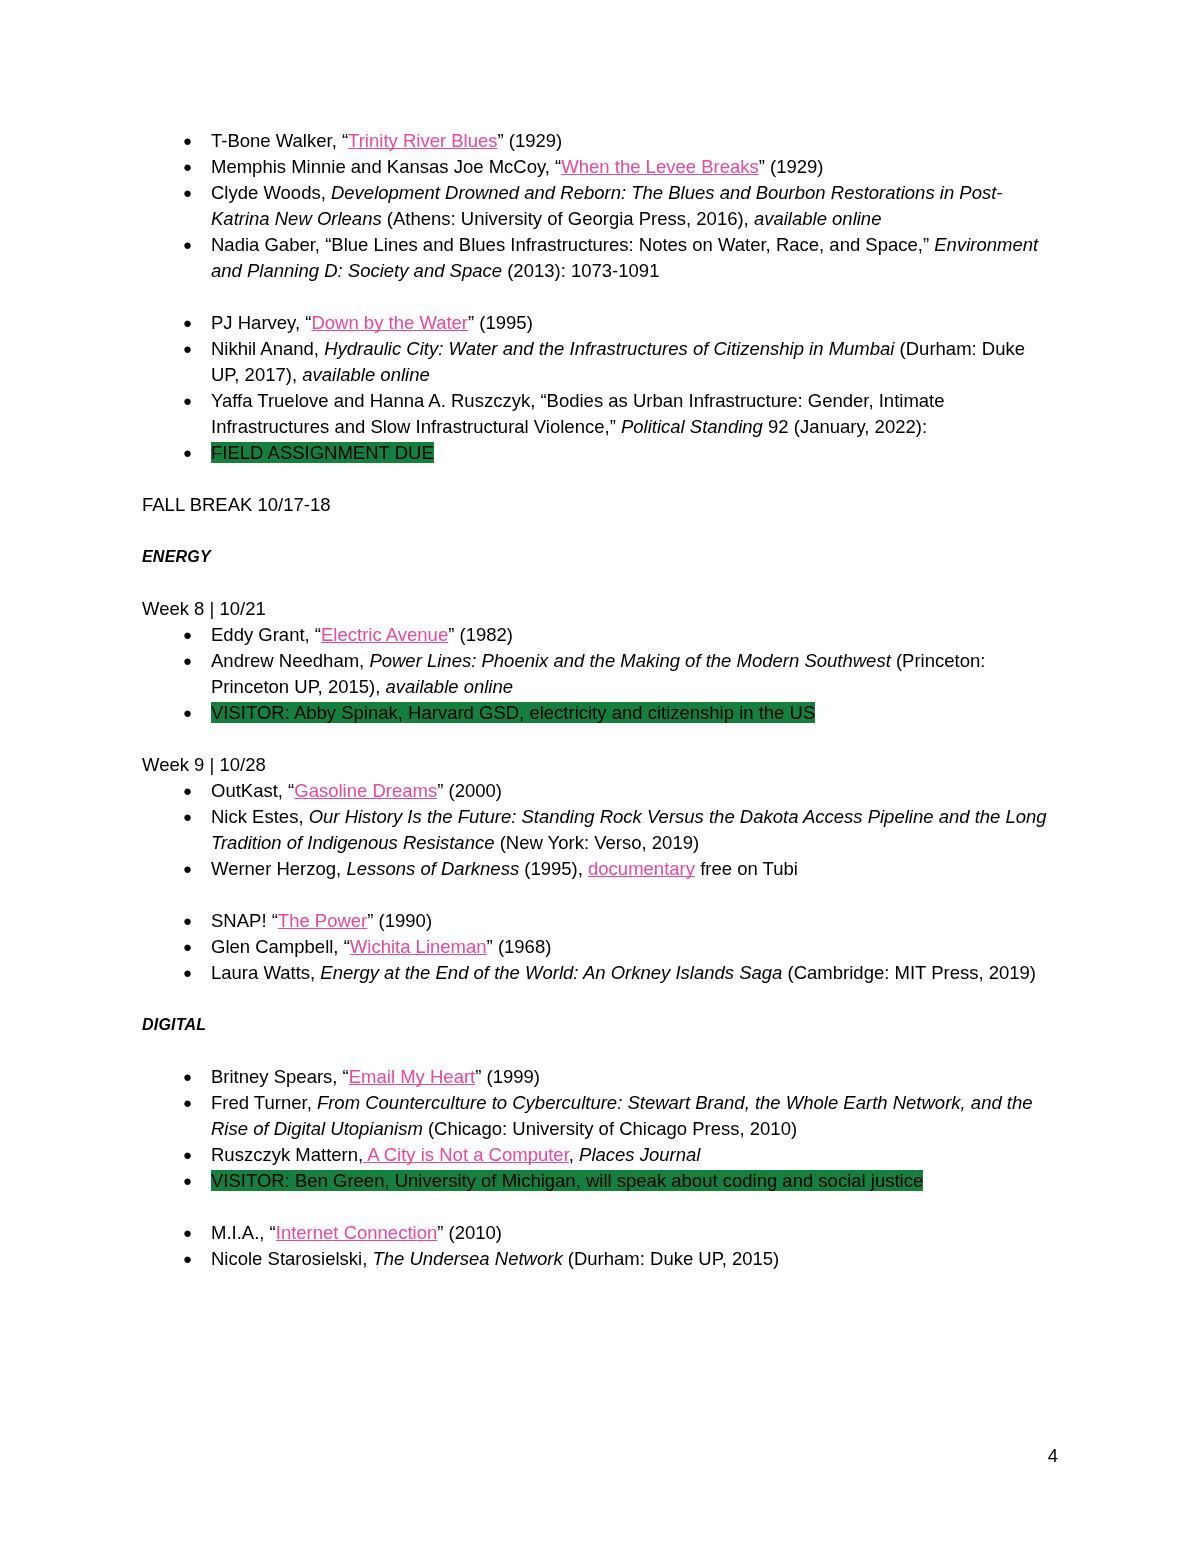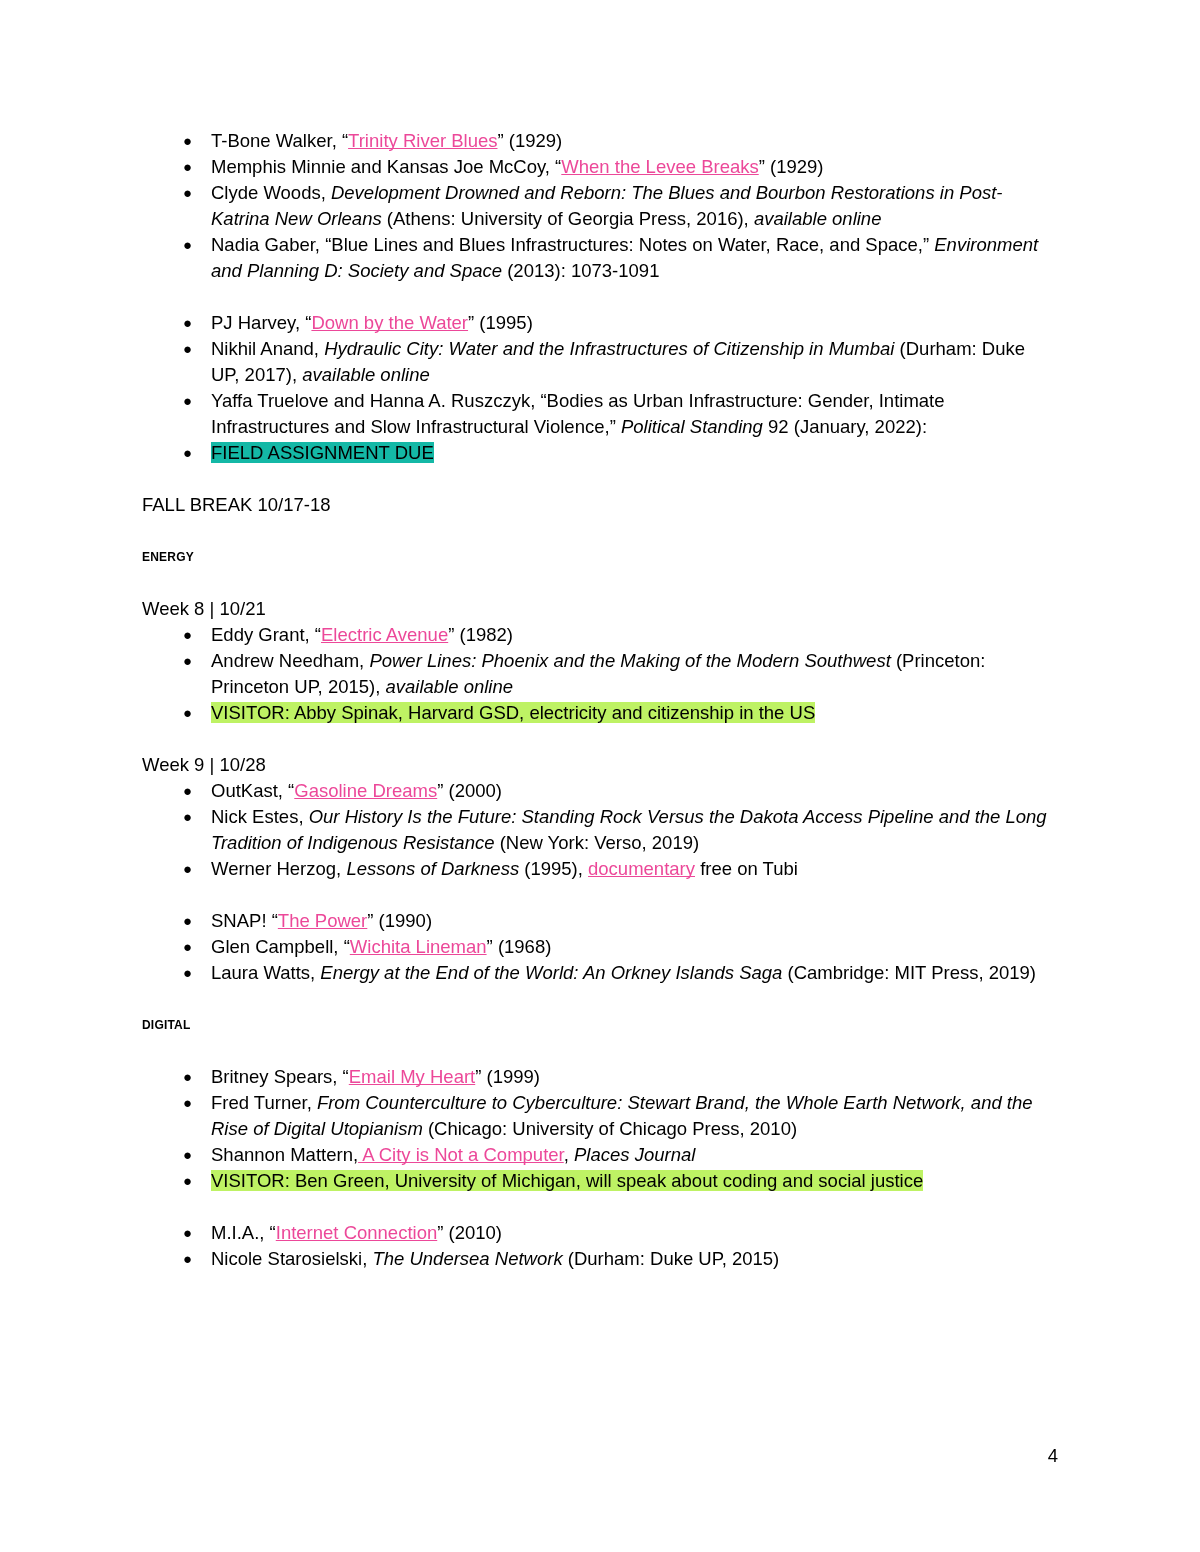--- a/index.html
+++ b/index.html
@@ -30,23 +30,24 @@
   .para {
     font-size: 18.5px;
     line-height: 26px;
     margin: 0;
     white-space: normal;
   }
   .spacer {
     height: 26px;
   }
   .section-head {
-    font-size: 12px;
+    font-size: 16px;
     line-height: 26px;
     font-weight: bold;
+    font-style: italic;
     letter-spacing: 0.2px;
     margin: 0;
   }
 
   
   ul.bullets {
     list-style: none;
     margin: 0;
     padding: 0;
   }
@@ -69,26 +70,26 @@
 
   
   .it { font-style: italic; }
   a.doclink,
   .doclink {
     color: #ec4899;
     text-decoration: underline;
     text-decoration-skip-ink: none;
   }
   .hl-yellow {
-    background-color: #14b8a6;
+    background-color: #15803d;
     box-decoration-break: clone;
     -webkit-box-decoration-break: clone;
   }
   .hl-green {
-    background-color: #bef264;
+    background-color: #15803d;
     box-decoration-break: clone;
     -webkit-box-decoration-break: clone;
   }
 
   
   .page-number {
     position: absolute;
     right: 142px;
     top: 1443px;
     font-size: 18.5px;
@@ -213,21 +214,21 @@
       <li>
         <span class="bullet-marker">●</span>
         <span>Britney Spears, “</span><a class="doclink" href="#">Email My Heart</a><span>” (1999)</span>
       </li>
       <li>
         <span class="bullet-marker">●</span>
         <span>Fred Turner, </span><span class="it">From Counterculture to Cyberculture: Stewart Brand, the Whole Earth Network, and the Rise of Digital Utopianism</span><span> (Chicago: University of Chicago Press, 2010)</span>
       </li>
       <li>
         <span class="bullet-marker">●</span>
-        <span>Shannon Mattern,</span><a class="doclink" href="#"> A City is Not a Computer</a><span>, </span><span class="it">Places Journal</span>
+        <span>Ruszczyk Mattern,</span><a class="doclink" href="#"> A City is Not a Computer</a><span>, </span><span class="it">Places Journal</span>
       </li>
       <li>
         <span class="bullet-marker">●</span>
         <span class="hl-green">VISITOR: Ben Green, University of Michigan, will speak about coding and social justice</span>
       </li>
     </ul>
 
     <div class="spacer"></div>
 
     <ul class="bullets">

